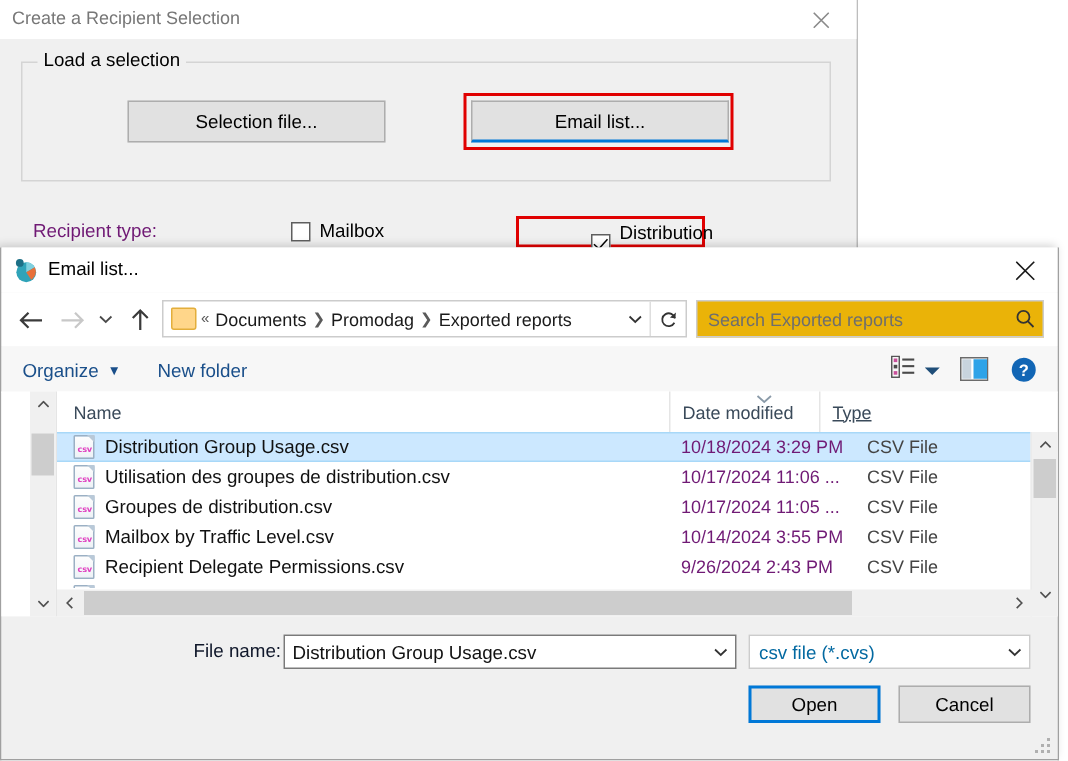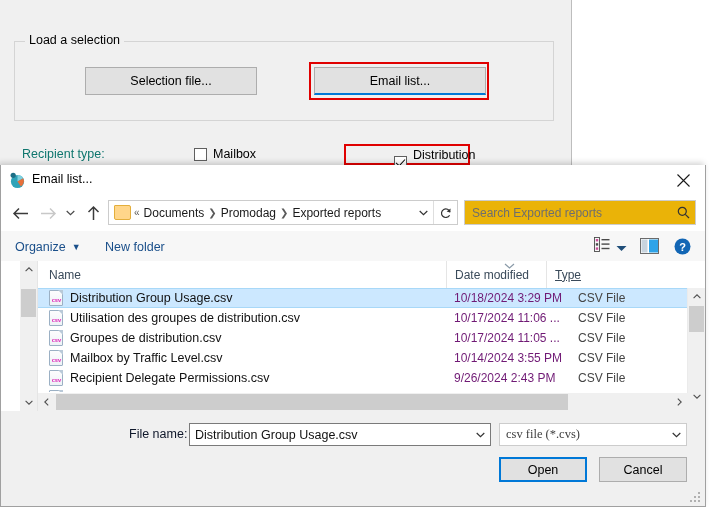--- a/index.html
+++ b/index.html
@@ -104,21 +104,21 @@
     left: 3px; top: 3px;
     width: 172px; height: 28px;
     border: 1px solid #adadad;
     border-bottom: 2px solid #0078d7;
   }
 
   #recipient-type-label {
     position: absolute;
     left: 22px; top: 121px;
     font-size: 12.5px;
-    color: #0f766e;
+    color: #701a75;
   }
   .cbrow { position: absolute; display: flex; align-items: center; gap: 6px; font-size: 12.5px; color: #000; margin-left: 44px; }
   .cbox {
     width: 13px; height: 13px;
     border: 1px solid #5f5f5f;
     background: #fff;
     box-sizing: border-box;
     position: relative;
     flex: none;
   }
@@ -484,24 +484,23 @@
     left: 498px; top: 12px;
     width: 188px; height: 23px;
     border: 1px solid #cccccc;
     background: #fff;
     box-sizing: border-box;
     display: flex; align-items: center;
   }
   #filetype-value {
     flex: 1;
     font-size: 12.5px;
-    color: #404040;
+    color: #0369a1;
     padding-left: 6px;
     white-space: nowrap;
-    font-family: Liberation Serif, serif;
   }
   #btn-open {
     position: absolute;
     left: 498px; top: 46px;
     width: 88px; height: 25px;
     background: #e1e1e1;
     border: 2px solid #0078d7;
     font-size: 12.5px;
     display: flex; align-items: center; justify-content: center;
     box-sizing: border-box;
@@ -524,20 +523,28 @@
     width: 12px; height: 12px;
   }
   .grip-dot { position: absolute; width: 2px; height: 2px; background: #b0b0b0; }
 </style>
 </head>
 <body>
 
 <div id="root">
 
   <div id="parent-dialog">
+    <div id="parent-titlebar">
+      <div id="parent-title">Create a Recipient Selection</div>
+      <div id="parent-close">
+        <svg width="11" height="11" viewBox="0 0 11 11" aria-hidden="true">
+            <path d="M0.5 0.5 L10.5 10.5 M10.5 0.5 L0.5 10.5" stroke="#8a8a8a" stroke-width="1.1" fill="none"></path>
+          </svg>
+      </div>
+    </div>
 
     <div id="parent-body">
       <div class="groupbox">
         <div class="groupbox-title">Load a selection</div>
         <div class="btn" id="btn-selection-file">Selection file...</div>
         <div id="btn-email-list-wrap">
           <div class="btn" id="btn-email-list">Email list...</div>
         </div>
       </div>
 

